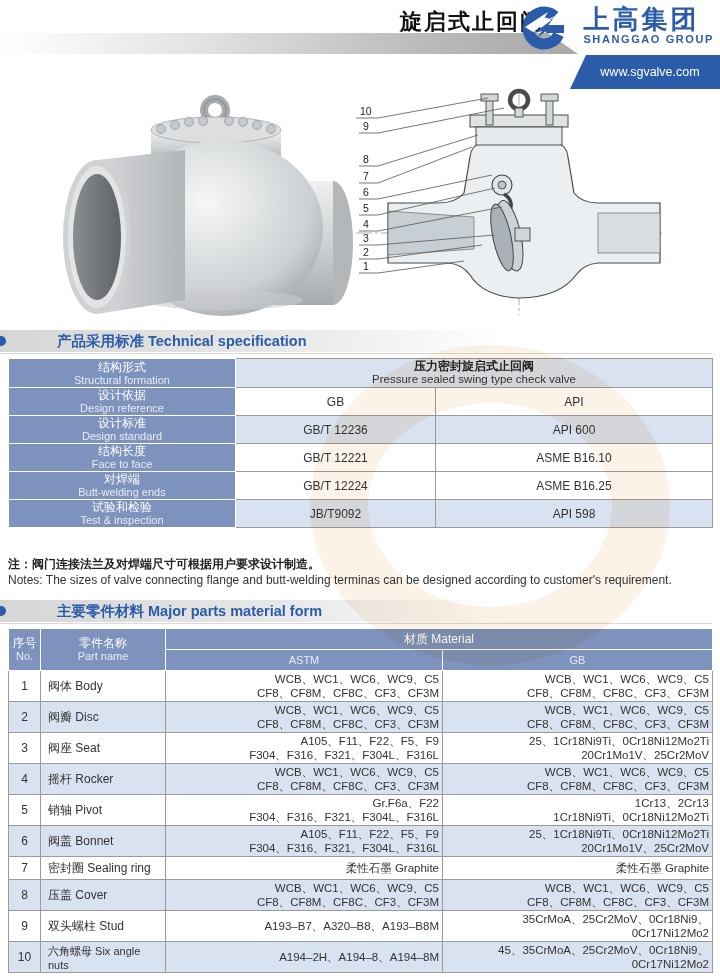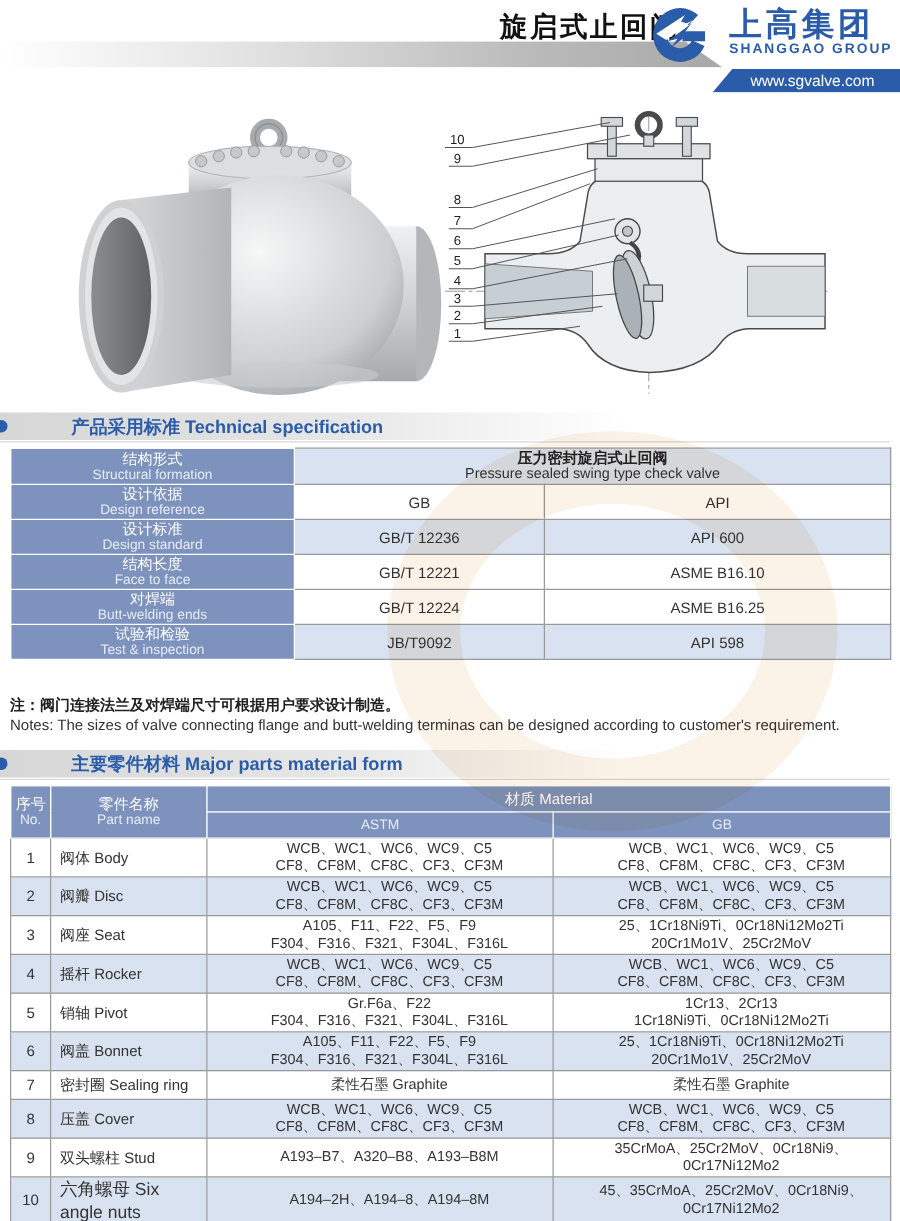--- a/index.html
+++ b/index.html
@@ -10,21 +10,21 @@
   
   .title-zh { position:absolute; top:7px; right:176px; font-size:22px; font-weight:bold; color:#111; letter-spacing:2px; }
   .gray-band { position:absolute; top:33px; left:0; width:578px; height:21px;
     background:linear-gradient(to right,#ffffff 0%,#e2e2e2 35%,#b9b9b9 75%,#a8a8a8 100%);
     clip-path:polygon(0 0,548px 0,578px 100%,0 100%); }
   .title-en { position:absolute; top:33px; right:180px; font-size:18px; font-weight:bold; color:#111; }
   .logo-block { position:absolute; top:5px; right:6px; display:flex; align-items:flex-start; gap:16px;justify-content:flex-end; }
   .logo-txt { display:flex; flex-direction:column; align-items:flex-start; }
   .logo-zh { font-size:26px; font-weight:bold; color:#2a5caa; letter-spacing:3px; line-height:28px; }
   .logo-en { font-size:11px; font-weight:bold; color:#2a5caa; letter-spacing:1.6px; line-height:13px; }
-  .url-band { position:absolute; top:55px; right:0; width:150px; height:19px; background:#2a5caa;
+  .url-band { position:absolute; top:55px; right:0; width:150px; height:34px; background:#2a5caa;
     clip-path:polygon(16px 0,100% 0,100% 100%,0 100%);
     display:flex; align-items:center; justify-content:center;text-align:center; }
   .url-band span { color:#fff; font-size:12.5px; padding-left:10px; }
 
   
   .sec-strip { position:absolute; left:0; width:500px; height:22px;
     background:linear-gradient(to right,#d6d6d6,#e7e7e7 55%,rgba(236,236,236,0) 100%);
     display:flex; align-items:center;gap:44px; }
   .sec-bullet { width:10px; height:10px; border-radius:50%; background:#2a5caa; margin-left:-4px; flex:none; }
   .sec-title { color:#2a5caa; font-size:14.5px; font-weight:bold; margin-left:7px; white-space:nowrap; }
@@ -34,21 +34,21 @@
   table { border-collapse:collapse; table-layout:fixed; position:absolute; left:8px; width:704px;
     background:#fff; border:1px solid #4d7c0f; }
   th { background:#7d92bc; border:1px solid #fff; font-weight:normal; vertical-align:middle; padding:1px 2px; }
   th .zh { color:#ffffff; font-size:12px; line-height:13px; text-align:center; }
   th .en { color:#e7edf7; font-size:11px; line-height:12px; text-align:center; }
   td { border:1px solid #9a9a9a; text-align:center; font-size:12px; color:#333; vertical-align:middle; padding:1px 3px; }
   tr.blue td { background:#d9e2f0; }
   td .vzh { font-weight:bold; color:#222; font-size:12px; line-height:13px; }
   td .ven { font-size:11.5px; color:#333; line-height:13px; }
   #spec-table td { height:26px; }
-  #parts-table td.mat { text-align:center; padding-left:18px; white-space:pre-line; font-size:11.5px; line-height:14px; }
+  #parts-table td.mat { text-align:right; padding-left:18px; white-space:pre-line; font-size:11.5px; line-height:14px; }
   #parts-table td.pname { text-align:left; padding-left:7px; font-size:12px; }
   #parts-table td { height:30px; }
   #parts-table tr.short td { height:23px; }
   #parts-table th { height:21px; }
 
   .notes { position:absolute; left:8px; width:700px; }
   .note-zh { font-size:12px; font-weight:bold; color:#222; line-height:16px; }
   .note-en { font-size:12px; color:#333; line-height:16px; }
 
   .fig { position:absolute; }
@@ -364,21 +364,21 @@
 CF8、CF8M、CF8C、CF3、CF3M</td>
       </tr>
       <tr class="short">
         <td class="no">9</td>
         <td class="pname">双头螺柱 Stud</td>
         <td class="mat">A193–B7、A320–B8、A193–B8M</td>
         <td class="mat">35CrMoA、25Cr2MoV、0Cr18Ni9、0Cr17Ni12Mo2</td>
       </tr>
       <tr class="blue short">
         <td class="no">10</td>
-        <td class="pname" style="font-size:14px;">六角螺母 Six angle nuts</td>
+        <td class="pname" style="font-size:11px;">六角螺母 Six angle nuts</td>
         <td class="mat">A194–2H、A194–8、A194–8M</td>
         <td class="mat">45、35CrMoA、25Cr2MoV、0Cr18Ni9、0Cr17Ni12Mo2</td>
       </tr>
     </tbody>
   </table>
 
   <div class="watermark"></div>
 </div>
 
 </body></html>

